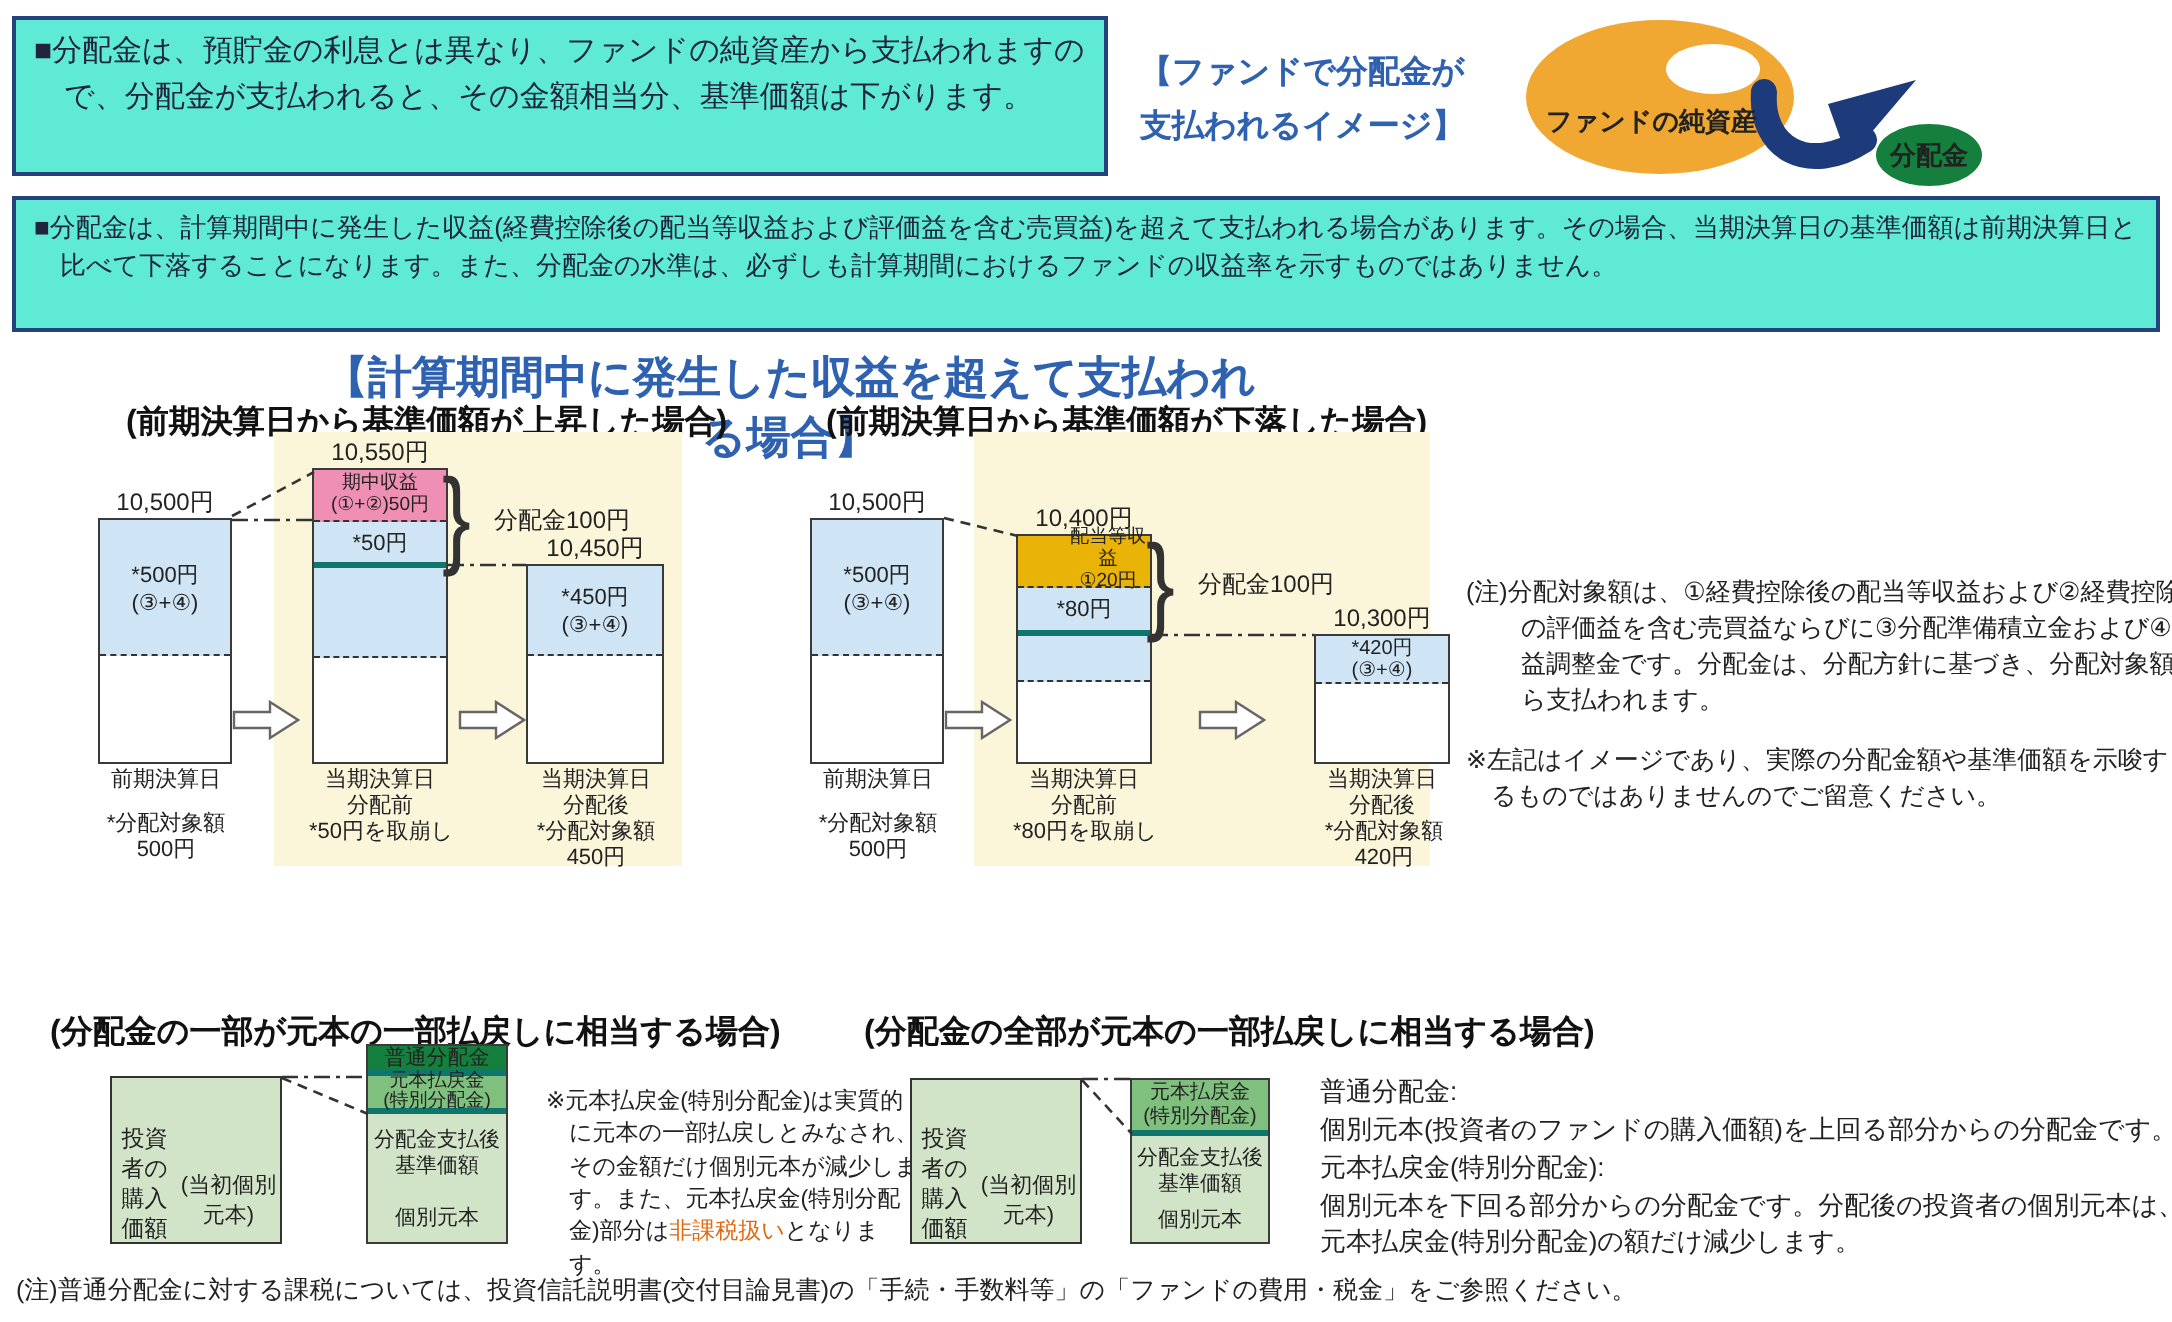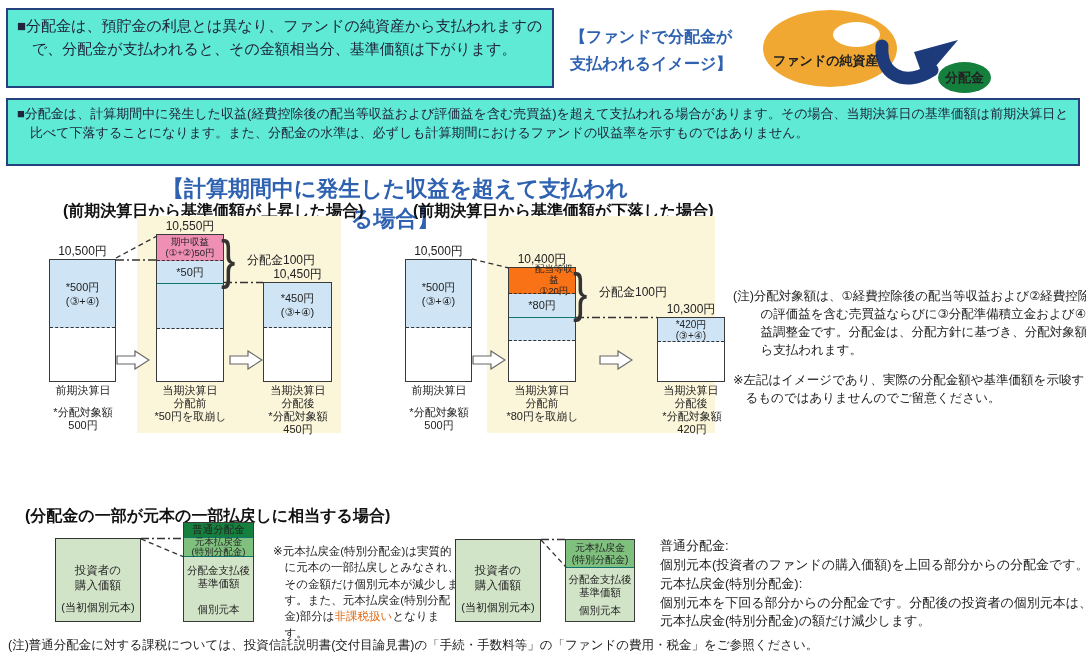--- a/index.html
+++ b/index.html
@@ -9,38 +9,38 @@
   .txtbox{position:absolute;border:2px solid #24427e;background:#5eead4;color:#20243c;box-sizing:border-box;}
   .txtbox p{margin:0;padding:5px 9px 5px calc(9px + 1em);text-indent:-1em;white-space:pre-line;}
   .bluehead{position:absolute;color:#2e62b0;font-weight:bold;}
   .hdr{position:absolute;font-weight:bold;font-size:16px;color:#111;}
   .ybg{position:absolute;background:#fbf6da;}
   .bar{position:absolute;border:1px solid #3a3a3a;background:#fff;box-sizing:border-box;z-index:2;}
   .sec{box-sizing:border-box;width:100%;display:flex;align-items:center;justify-content:center;
        text-align:center;white-space:pre-line;color:#222;}
   .sec.blue{background:#cfe5f5;}
   .sec.pink{background:#ef8fb3;}
-  .sec.yel{background:#f97316;padding-left:24px;}
+  .sec.yel{background:#eab308;padding-left:24px;}
   .sec.salmon{background:#15803d;}
   .sec.dkgreen{background:#7fc07f;}
   .sec.ltgreen{background:#d2e4c8;}
   .dashb{border-bottom:1px dashed #333;}
-  .solidb{border-bottom:1px solid #0f766e;}
+  .solidb{border-bottom:3px solid #0f766e;}
   .price{position:absolute;font-size:12px;color:#222;text-align:center;z-index:3;}
   .datelbl,.notelbl{position:absolute;font-size:11px;line-height:1.2;color:#222;text-align:center;
        white-space:pre-line;z-index:3;}
   .brace{position:absolute;font-size:54px;line-height:54px;color:#333;transform:scaleX(0.8);
        transform-origin:left center;z-index:3;font-weight:400;}
   .bracelbl{position:absolute;font-size:12px;color:#222;z-index:3;}
   .arrow{position:absolute;z-index:3;}
   .noteblock{position:absolute;font-size:12.5px;line-height:1.45;color:#222;}
   .hang1{padding-left:1em;text-indent:-1em;}
   .hang2{padding-left:2.2em;text-indent:-2.2em;}
   .greenbar{position:absolute;border:1px solid #333;box-sizing:border-box;background:#d2e4c8;z-index:2;
-       display:flex;flex-direction:column;text-align:center;color:#222;}
+       display:flex;flex-direction:row;text-align:center;color:#222;}
   .gtxt{white-space:pre-line;}
   #connectors{position:absolute;left:0;top:0;z-index:4;pointer-events:none;}
   .pre{white-space:pre-line;}
 </style>
 </head>
 <body>
 
 <div id="root">
 
   <div class="txtbox" style="left:6px;top:8px;width:548px;height:80px;font-size:15px;line-height:1.52;">
@@ -181,20 +181,21 @@
       <div class="gtxt">分配金支払後
 基準価額</div>
       <div class="gtxt">個別元本</div>
     </div>
   </div>
 
   <div class="noteblock hang1" style="left:273px;top:543px;width:178px;font-size:11.5px;line-height:1.42;">
     <span>※元本払戻金(特別分配金)は実質的に元本の一部払戻しとみなされ、その金額だけ個別元本が減少します。また、元本払戻金(特別分配金)部分は</span><span style="color:#e06910;">非課税扱い</span><span>となります。</span>
   </div>
 
+  <div class="hdr" style="left:432px;top:506px;">(分配金の全部が元本の一部払戻しに相当する場合)</div>
 
   <div class="greenbar" style="left:455px;top:539px;width:86px;height:83px;font-size:11.5px;">
     <div class="gtxt" style="padding-top:23px;line-height:1.3;">投資者の
 購入価額</div>
     <div class="gtxt" style="margin-top:auto;padding-bottom:6px;font-size:11px;">(当初個別元本)</div>
   </div>
 
   <div class="bar" style="left:565px;top:539px;width:70px;height:83px;">
     <div class="sec dkgreen solidb" style="height:28px;font-size:10px;line-height:1.15;">元本払戻金
 (特別分配金)</div>

